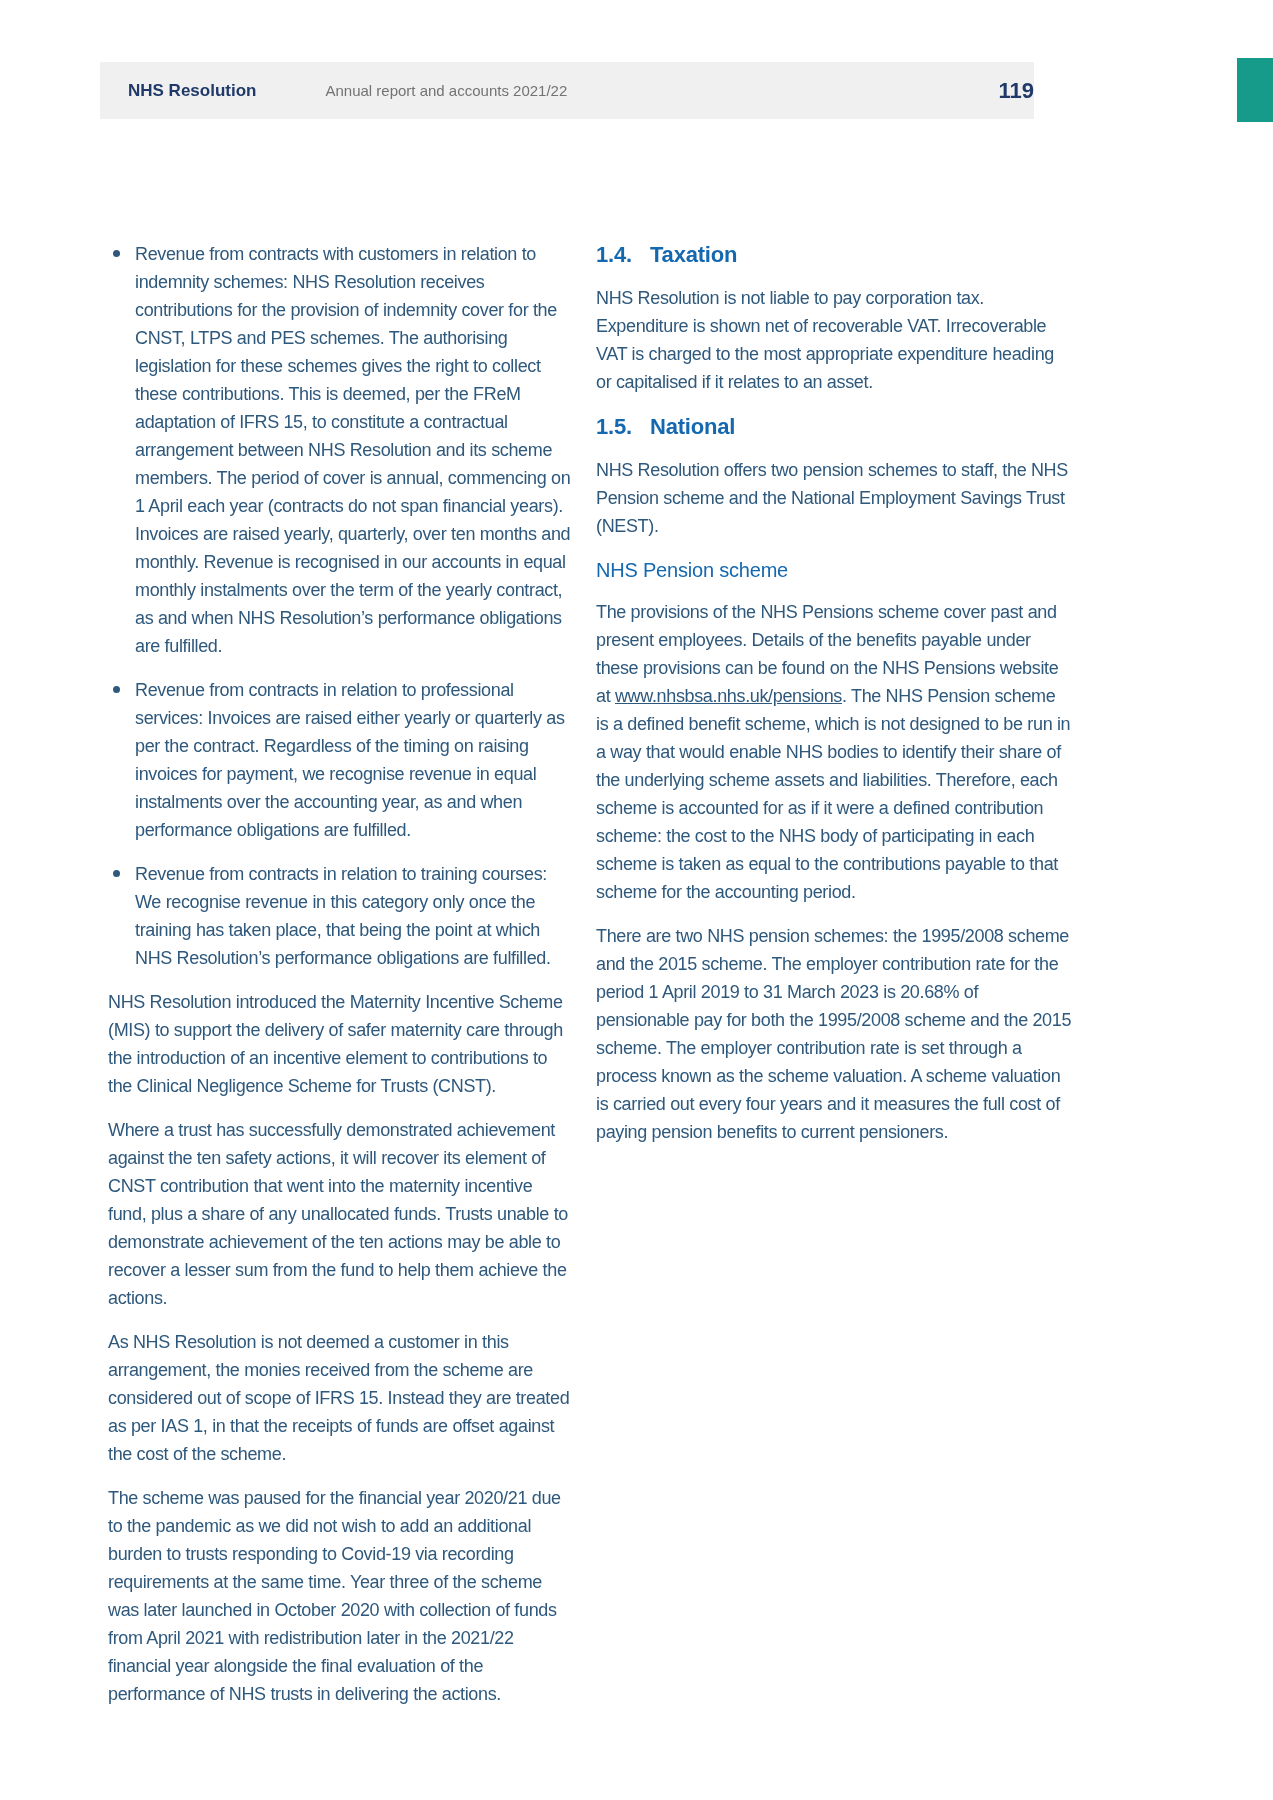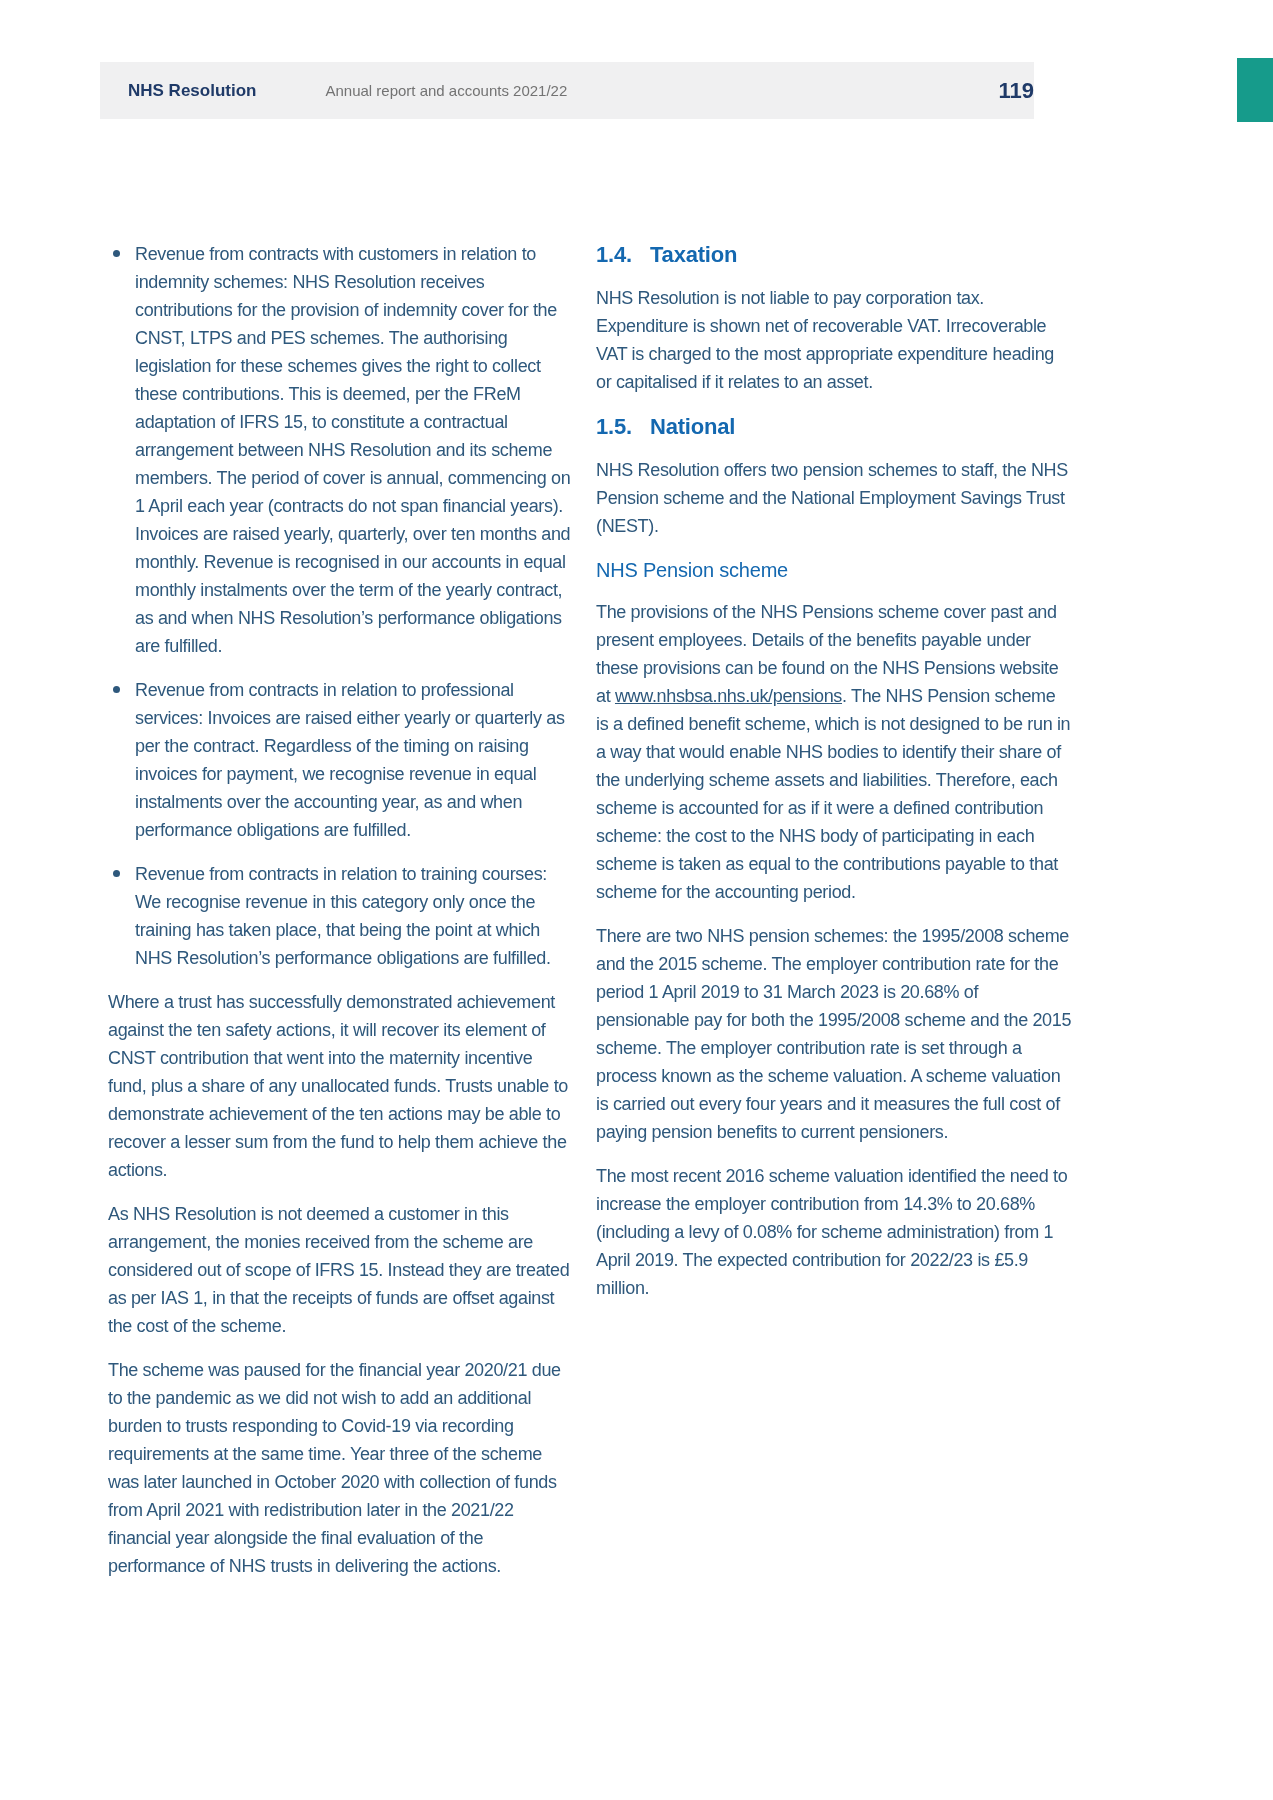--- a/index.html
+++ b/index.html
@@ -134,20 +134,21 @@
       </li>
       <li>
         <span class="bullet-dot"></span>
         <span>Revenue from contracts in relation to professional services: Invoices are raised either yearly or quarterly as per the contract. Regardless of the timing on raising invoices for payment, we recognise revenue in equal instalments over the accounting year, as and when performance obligations are fulfilled.</span>
       </li>
       <li>
         <span class="bullet-dot"></span>
         <span>Revenue from contracts in relation to training courses: We recognise revenue in this category only once the training has taken place, that being the point at which NHS Resolution’s performance obligations are fulfilled.</span>
       </li>
     </ul>
+    <p>NHS Resolution introduced the Maternity Incentive Scheme (MIS) to support the delivery of safer maternity care through the introduction of an incentive element to contributions to the Clinical Negligence Scheme for Trusts (CNST).</p>
     <p>Where a trust has successfully demonstrated achievement against the ten safety actions, it will recover its element of CNST contribution that went into the maternity incentive fund, plus a share of any unallocated funds. Trusts unable to demonstrate achievement of the ten actions may be able to recover a lesser sum from the fund to help them achieve the actions.</p>
     <p>As NHS Resolution is not deemed a customer in this arrangement, the monies received from the scheme are considered out of scope of IFRS 15. Instead they are treated as per IAS 1, in that the receipts of funds are offset against the cost of the scheme.</p>
     <p>The scheme was paused for the financial year 2020/21 due to the pandemic as we did not wish to add an additional burden to trusts responding to Covid-19 via recording requirements at the same time. Year three of the scheme was later launched in October 2020 with collection of funds from April 2021 with redistribution later in the 2021/22 financial year alongside the final evaluation of the performance of NHS trusts in delivering the actions.</p>
   </section>
 
   <section class="col col-right">
     <h2 class="section-heading">
       <span class="h-num">1.4.</span><span>Taxation</span>
     </h2>
     <p>NHS Resolution is not liable to pay corporation tax. Expenditure is shown net of recoverable VAT. Irrecoverable VAT is charged to the most appropriate expenditure heading or capitalised if it relates to an asset.</p>
@@ -155,16 +156,15 @@
     <h2 class="section-heading spaced">
       <span class="h-num">1.5.</span><span>National</span>
     </h2>
     <p>NHS Resolution offers two pension schemes to staff, the NHS Pension scheme and the National Employment Savings Trust (NEST).</p>
 
     <h3 class="subheading">NHS Pension scheme</h3>
     <p>
       <span>The provisions of the NHS Pensions scheme cover past and present employees. Details of the benefits payable under these provisions can be found on the NHS Pensions website at </span><a class="link">www.nhsbsa.nhs.uk/pensions</a><span>. The NHS Pension scheme is a defined benefit scheme, which is not designed to be run in a way that would enable NHS bodies to identify their share of the underlying scheme assets and liabilities. Therefore, each scheme is accounted for as if it were a defined contribution scheme: the cost to the NHS body of participating in each scheme is taken as equal to the contributions payable to that scheme for the accounting period.</span>
     </p>
     <p>There are two NHS pension schemes: the 1995/2008 scheme and the 2015 scheme. The employer contribution rate for the period 1 April 2019 to 31 March 2023 is 20.68% of pensionable pay for both the 1995/2008 scheme and the 2015 scheme. The employer contribution rate is set through a process known as the scheme valuation. A scheme valuation is carried out every four years and it measures the full cost of paying pension benefits to current pensioners.</p>
-    <p>The most recent 2016 scheme valuation identified the need to increase the employer contribution from 14.3% to 20.68% (including a levy of 0.08% for scheme administration) from 1 April 2019. The expected contribution for 2022/23 is £5.9 million.</p>
   </section>
 
 </div>
 
 </body></html>

